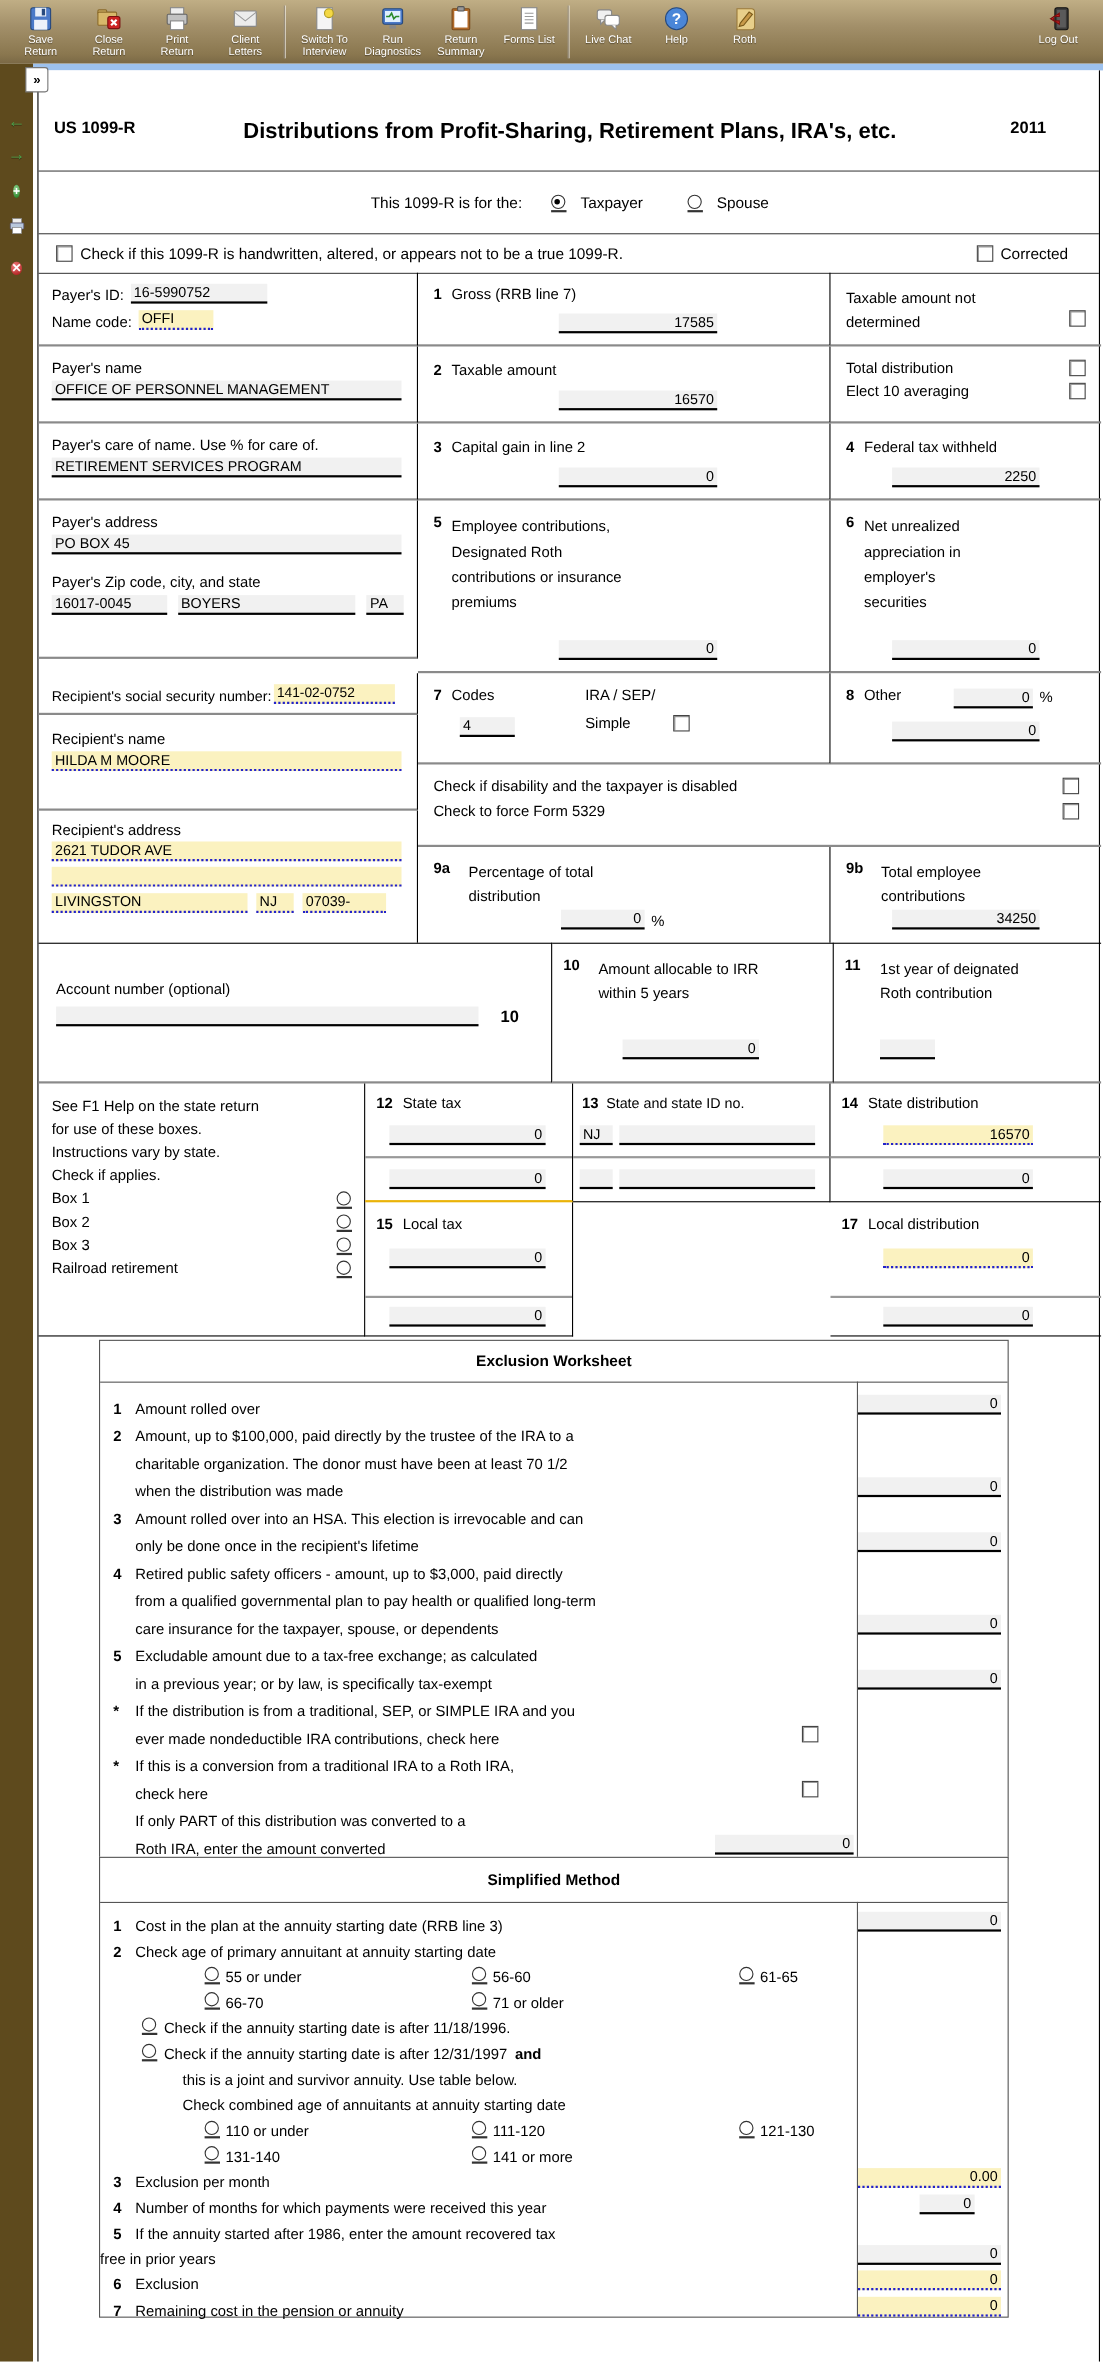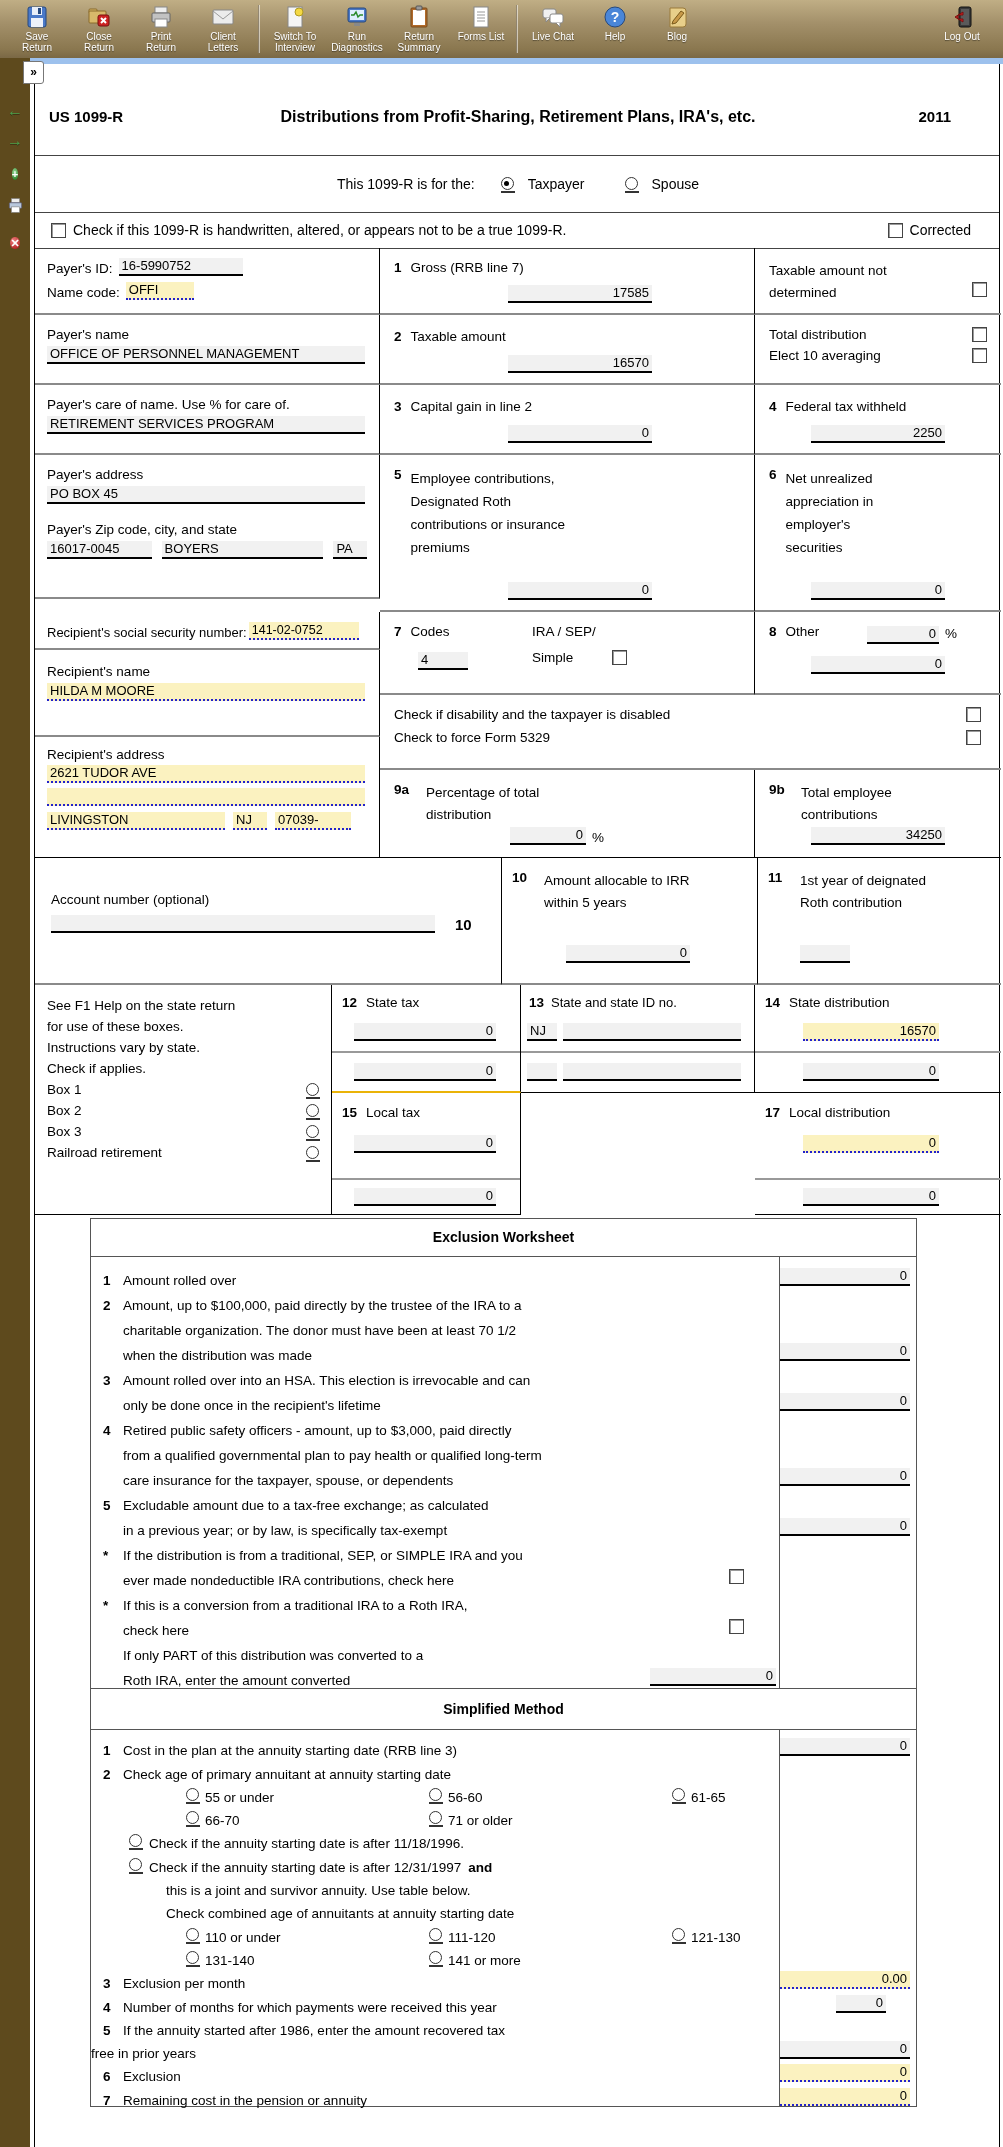--- a/index.html
+++ b/index.html
@@ -156,21 +156,21 @@
       </svg>
     <div class="tlabel"></div>
       <div class="tlabel">Help</div>
   </div>
   <div class="tbtn">
     <svg class="ticon" viewBox="0 0 24 24">
         <path d="M5 3 h13 q3 0 3 3 v13 q0 3 -3 3 h-13 z" fill="#e8cf8a" stroke="#9a7a3a"></path>
         <path d="M8 16 L16 6 l3 2 -8 10 -4 1 z" fill="#c89a4a" stroke="#7a5a1a"></path>
       </svg>
     <div class="tlabel"></div>
-      <div class="tlabel">Blog</div>
+      <div class="tlabel">Roth</div>
   </div>
   <div class="tspacer"></div>
   <div class="tbtn" style="margin-right:4px;">
     <svg class="ticon" viewBox="0 0 24 24">
         <rect x="9" y="2" width="12" height="20" rx="2" fill="#3a3a3a" stroke="#111"></rect>
         <rect x="11" y="4" width="8" height="16" fill="#5a5a5a"></rect>
         <path d="M12 7 v3 h-5 v4 h5 v3 l-8 -5 z" fill="#d42222" stroke="#7a0f0f" transform="translate(1,0)"></path>
       </svg>
     <div class="tlabel">Log Out</div>
   </div>
@@ -192,21 +192,21 @@
   </div>
 
   <div class="main">
     <div class="bluebar"></div>
     <div class="expand-tab">»</div>
 
     <div class="form">
 
       <div class="cell" style="top:44px;left:0;width:966px;height:34px;">
         <span style="position:absolute;left:14px;font-weight:bold;font-size:15px;">US 1099-R</span>
-        <span style="position:absolute;left:120px;right:120px;text-align:center;font-weight:bold;font-size:16px;">Distributions from Profit-Sharing,  Retirement Plans,  IRA's,  etc.</span>
+        <span style="position:absolute;left:120px;right:120px;text-align:center;font-weight:bold;font-size:20px;">Distributions from Profit-Sharing,  Retirement Plans,  IRA's,  etc.</span>
         <span style="position:absolute;right:50px;font-weight:bold;font-size:15px;">2011</span>
       </div>
       <div class="hline" style="top:91px;"></div>
 
       <div class="cell" style="top:91px;left:0;width:966px;height:57px;display:flex;align-items:center;justify-content:center;gap:14px;font-size:14px;">
         <span>This 1099-R is for the:</span>
         <span class="rdo sel" style="margin-left:12px;margin-bottom:0;"></span>
         <span>Taxpayer</span>
         <span class="rdo" style="margin-left:26px;margin-bottom:0;"></span>
         <span>Spouse</span>

